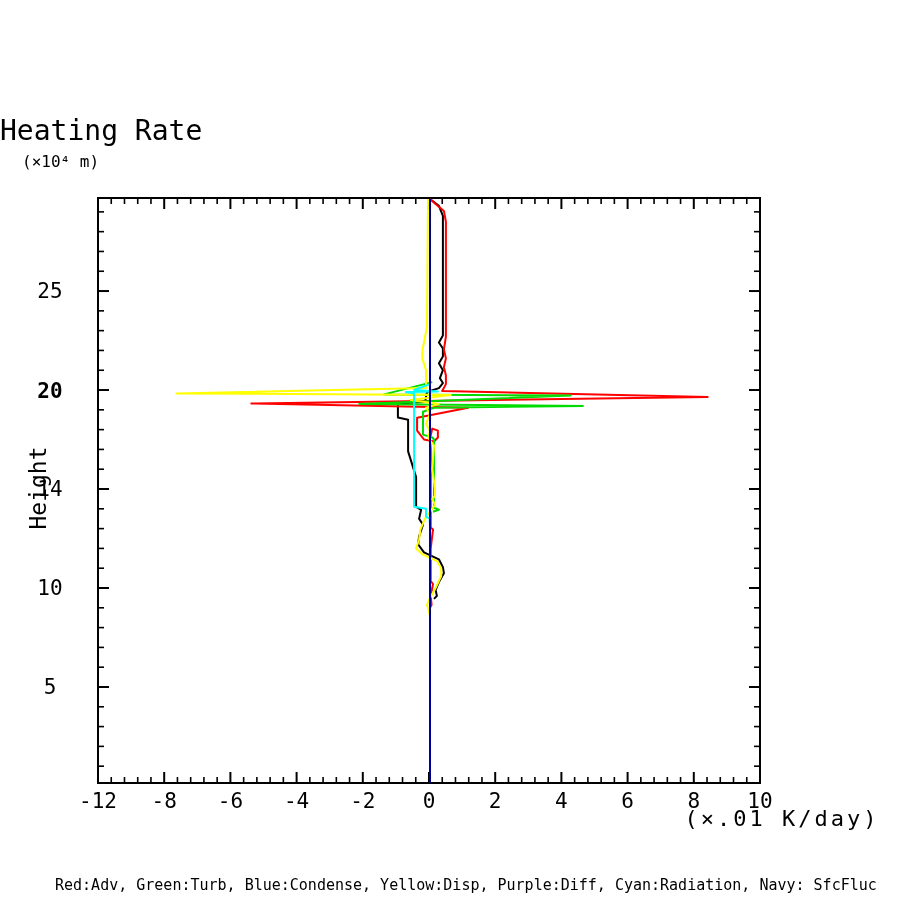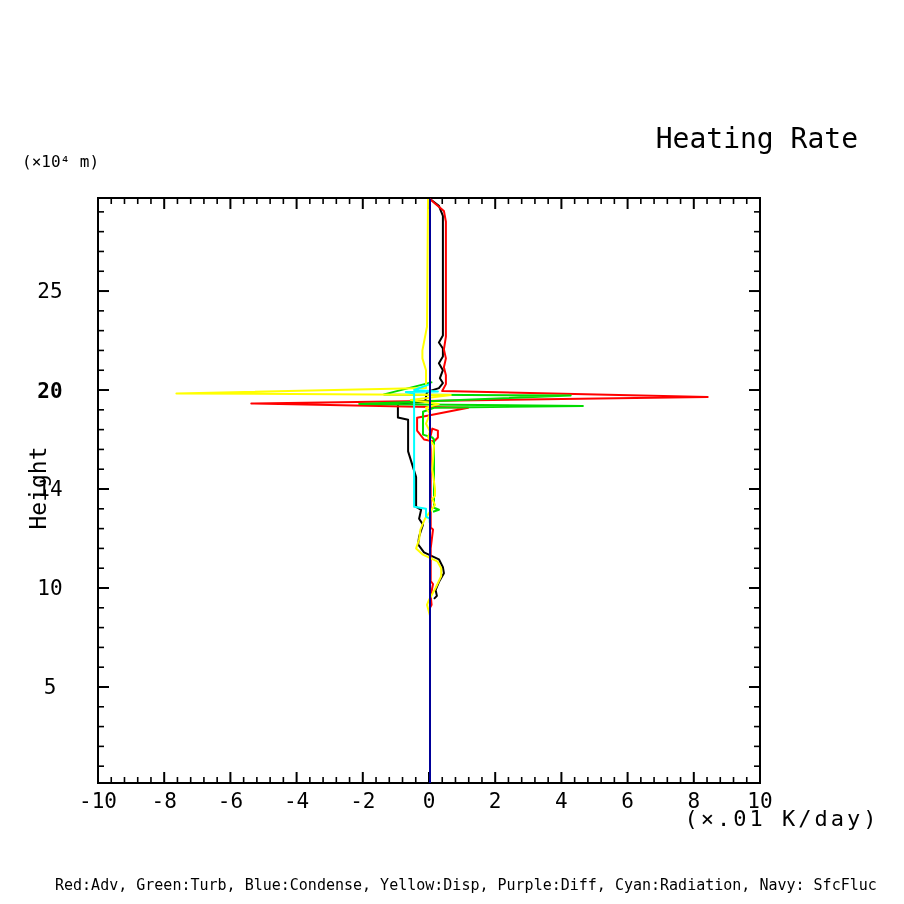--- a/index.html
+++ b/index.html
@@ -1,21 +1,21 @@
 <!DOCTYPE html>
 <html><head>
 <meta charset="utf-8">
 <style>
   html,body{margin:0;padding:0;background:#ffffff;}
   #stage{
     position:relative;width:904px;height:904px;background:#ffffff;
     font-family:"DejaVu Sans Mono", monospace;color:#000;overflow:hidden;
   }
   .abs{position:absolute;}
-  #chart-title{top:122px;left:0;width:858px;text-align:right;font-size:28px;letter-spacing:0px;}
+  #chart-title{top:114px;left:0;width:858px;text-align:left;font-size:28px;letter-spacing:0px;}
   #y-unit{top:152px;left:22px;font-size:16px;}
   #y-title{top:488px;left:38px;transform:translate(-50%,-50%) rotate(-90deg);font-size:23px;white-space:nowrap;}
   #x-unit{top:806px;left:657px;width:250px;text-align:center;font-size:22px;letter-spacing:3px;white-space:nowrap;}
   #legend-caption{top:876px;left:55px;font-size:15px;white-space:nowrap;}
   .xtick-label{position:absolute;top:789px;width:80px;margin-left:-40px;text-align:center;font-size:21px;}
   .ytick-label{position:absolute;right:814px;width:80px;text-align:center;font-size:21px;margin-top:-12px;}
   svg{position:absolute;top:0;left:0;}
 </style>
 </head>
 <body>
@@ -191,21 +191,21 @@
       <polyline points="430.0,783.0 430.0,199.0" fill="none" stroke="#A020F0" stroke-width="2" stroke-linejoin="round" stroke-linecap="butt"></polyline>
       <polyline points="430.0,384.1 414.1,390.0 437.9,391.4 405.8,392.0 414.1,393.4 414.1,506.8 426.0,508.8 426.0,516.7 429.7,518.7 429.7,522.7" fill="none" stroke="#00FFFF" stroke-width="2" stroke-linejoin="round" stroke-linecap="butt"></polyline>
       <polyline points="430.0,783.0 430.0,199.0" fill="none" stroke="#000099" stroke-width="2" stroke-linejoin="round" stroke-linecap="butt"></polyline>
     </svg>
   <div class="abs" id="chart-title">Heating Rate</div>
   <div class="abs" id="y-unit">(×10⁴ m)</div>
   <div class="abs" id="y-title">Height</div>
   <div class="abs" id="x-unit">(×.01 K/day)</div>
   <div class="abs" id="legend-caption">Red:Adv, Green:Turb, Blue:Condense, Yellow:Disp, Purple:Diff, Cyan:Radiation, Navy: SfcFluc</div>
   <div id="tick-labels">
-      <div class="xtick-label" style="left: 98px;">-10</div>
+      <div class="xtick-label" style="left: 98px;">-12</div>
       <div class="xtick-label" style="left: 164.2px;">-8</div>
       <div class="xtick-label" style="left: 230.4px;">-6</div>
       <div class="xtick-label" style="left: 296.6px;">-4</div>
       <div class="xtick-label" style="left: 362.8px;">-2</div>
       <div class="xtick-label" style="left: 429px;">0</div>
       <div class="xtick-label" style="left: 495.2px;">2</div>
       <div class="xtick-label" style="left: 561.4px;">4</div>
       <div class="xtick-label" style="left: 627.6px;">6</div>
       <div class="xtick-label" style="left: 693.8px;">8</div>
       <div class="xtick-label" style="left: 760px;">10</div>

